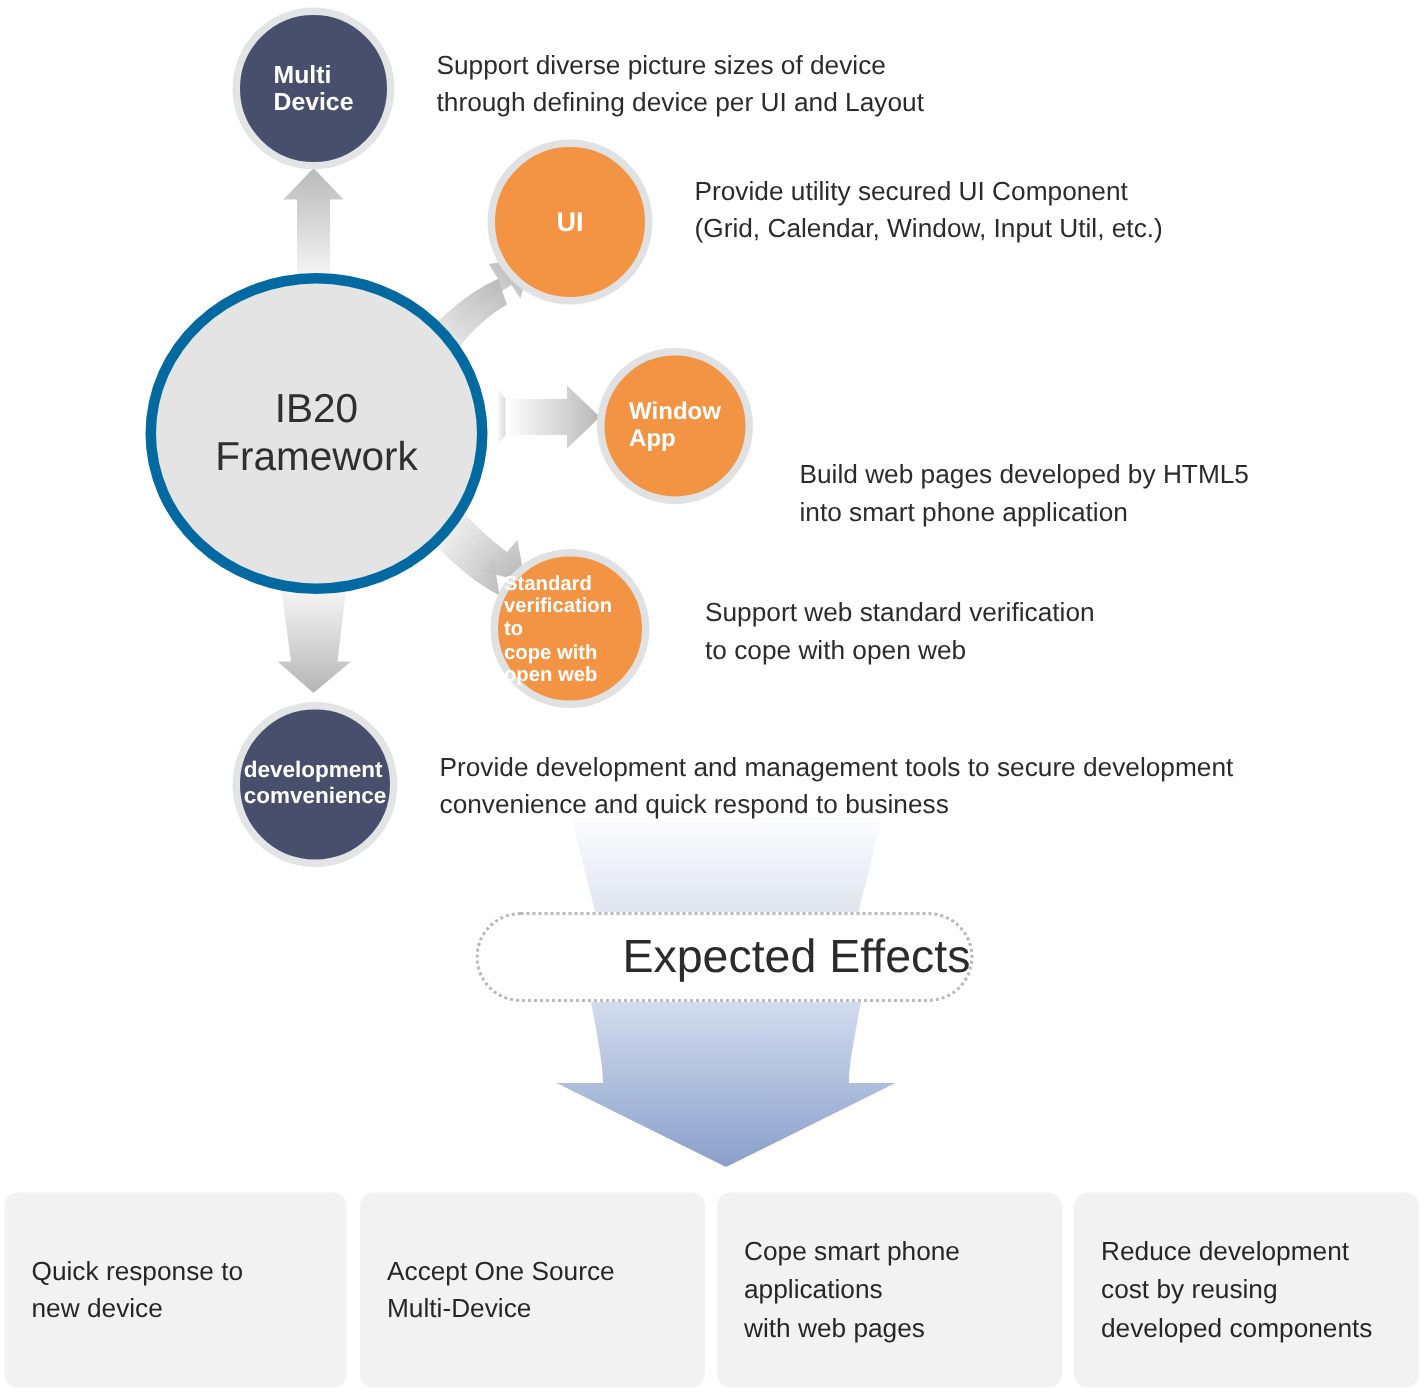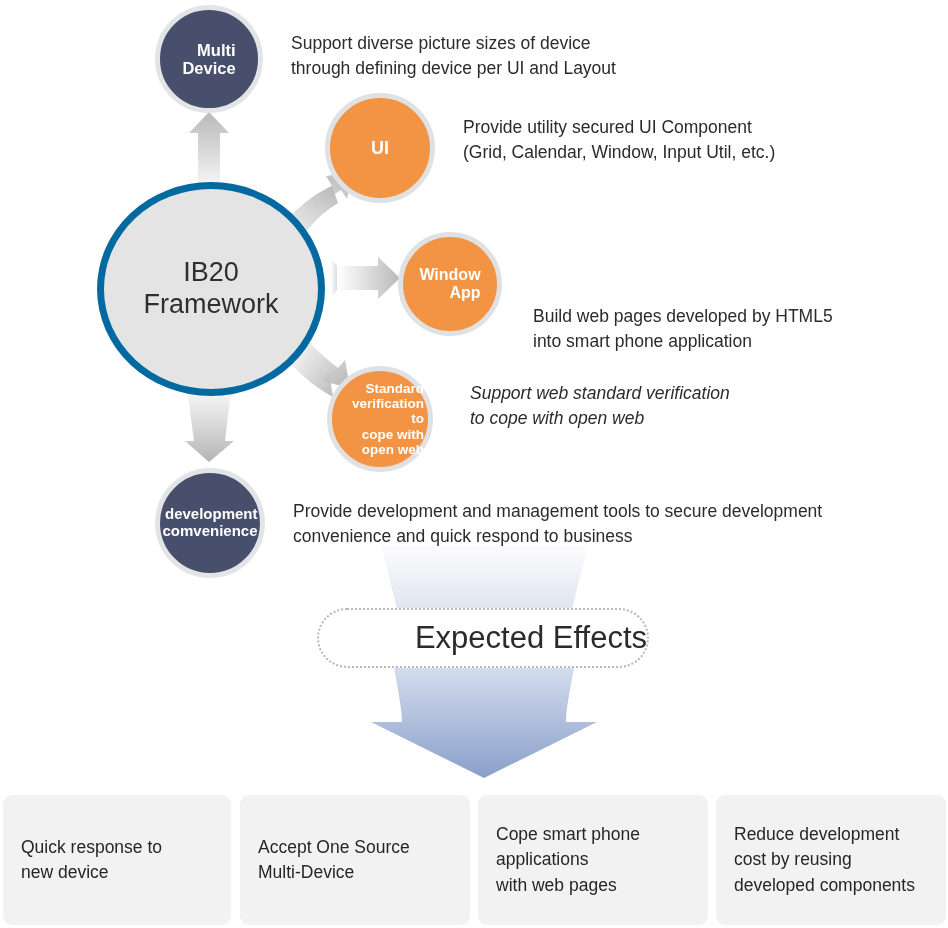--- a/index.html
+++ b/index.html
@@ -9,21 +9,21 @@
     font-family: "Liberation Sans", sans-serif;
     overflow: hidden;
   }
   #stage { position: relative; width: 948px; height: 928px; }
 
   
   .node {
     position: absolute;
     border-radius: 50%;
     display: flex; align-items: center; justify-content: center;
-    text-align: right;
+    text-align: left;
     color: #ffffff;
     font-weight: bold;
     line-height: 1.12;
     z-index: 5;
   }
   .node .label { display: block; padding: 0 4px; }
 
   .node-navy {
     background: #474f6c;
     border: 5px solid #e3e4e6;
@@ -190,21 +190,21 @@
 
   <div class="desc" style="left:291px; top:31px; width:420px;">Support diverse picture sizes of device
 through defining device per UI and Layout</div>
 
   <div class="desc" style="left:463px; top:115px; width:430px;">Provide utility secured UI Component
 (Grid, Calendar, Window, Input Util, etc.)</div>
 
   <div class="desc" style="left:533px; top:266px; width:400px;margin-top:38px;">Build web pages developed by HTML5
 into smart phone application</div>
 
-  <div class="desc" style="left:470px; top:381px; width:400px;font-style:italic;">Support web standard verification
+  <div class="desc" style="left:470px; top:396px; width:400px;">Support web standard verification
 to cope with open web</div>
 
   <div class="desc" style="left:293px; top:499px; width:600px;">Provide development and management tools to secure development
 convenience and quick respond to business</div>
 
   <svg class="layer" width="948" height="928">
 
     <path d="M381,545 L588,545 L572,609 L397,609 Z" fill="url(#funnelGrad)"></path>
 
     <g>

